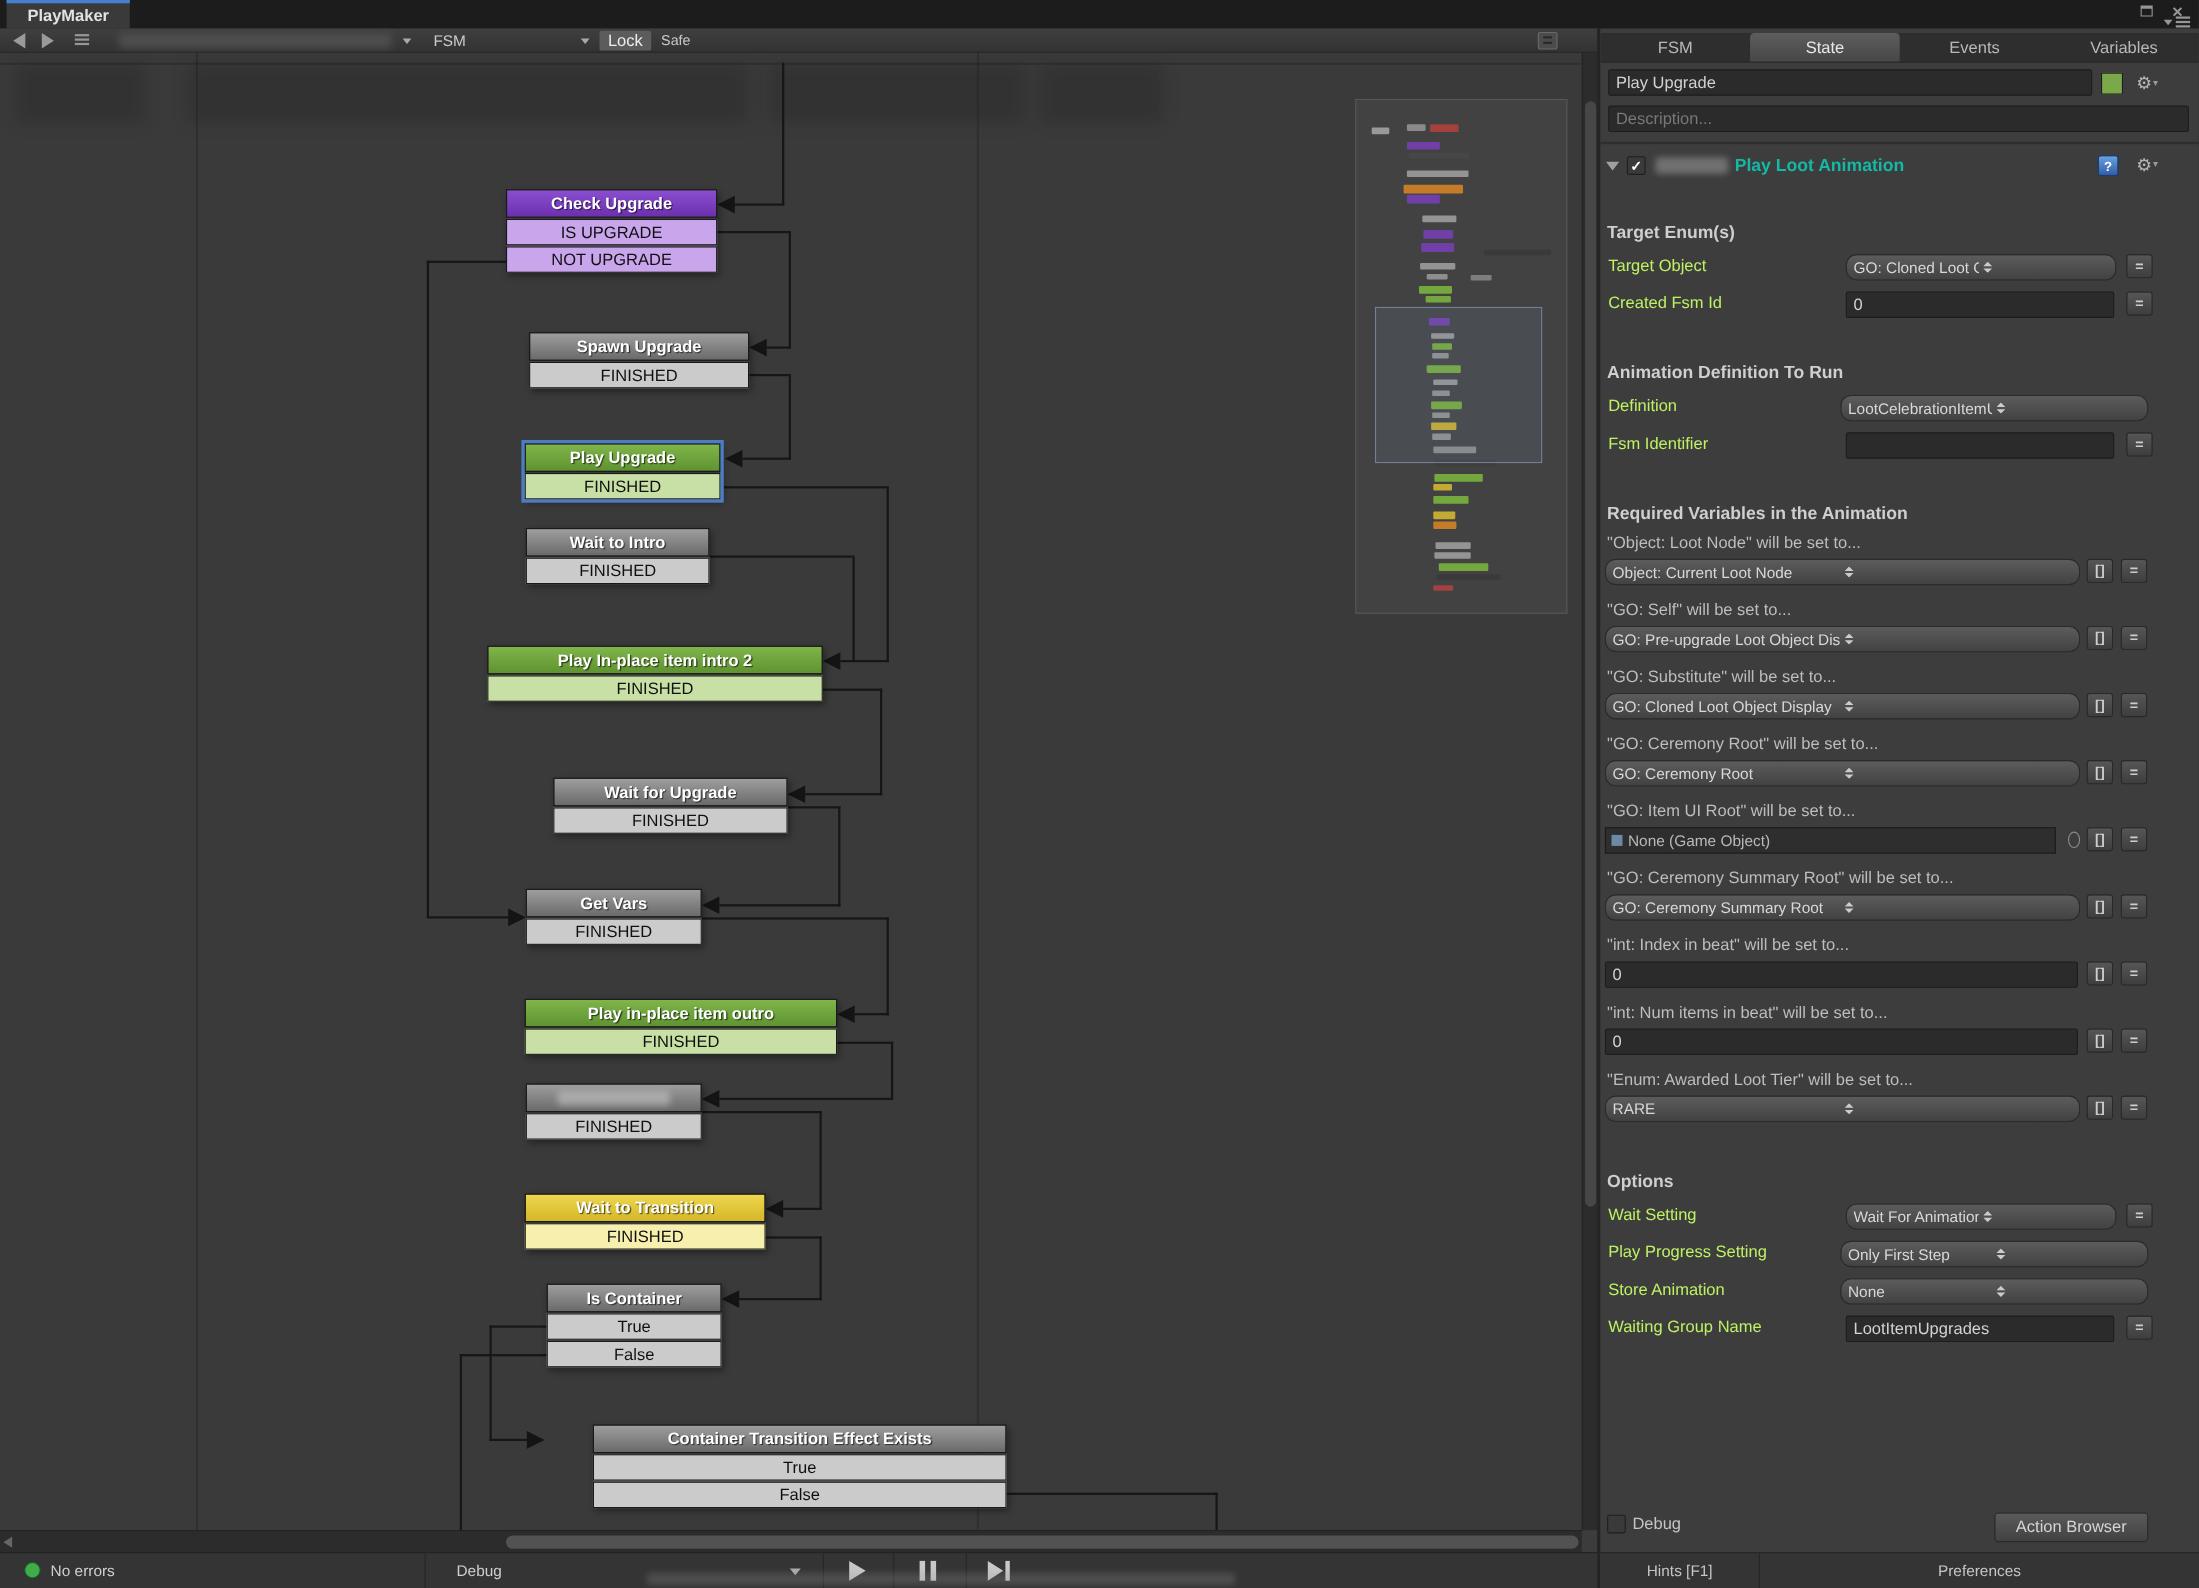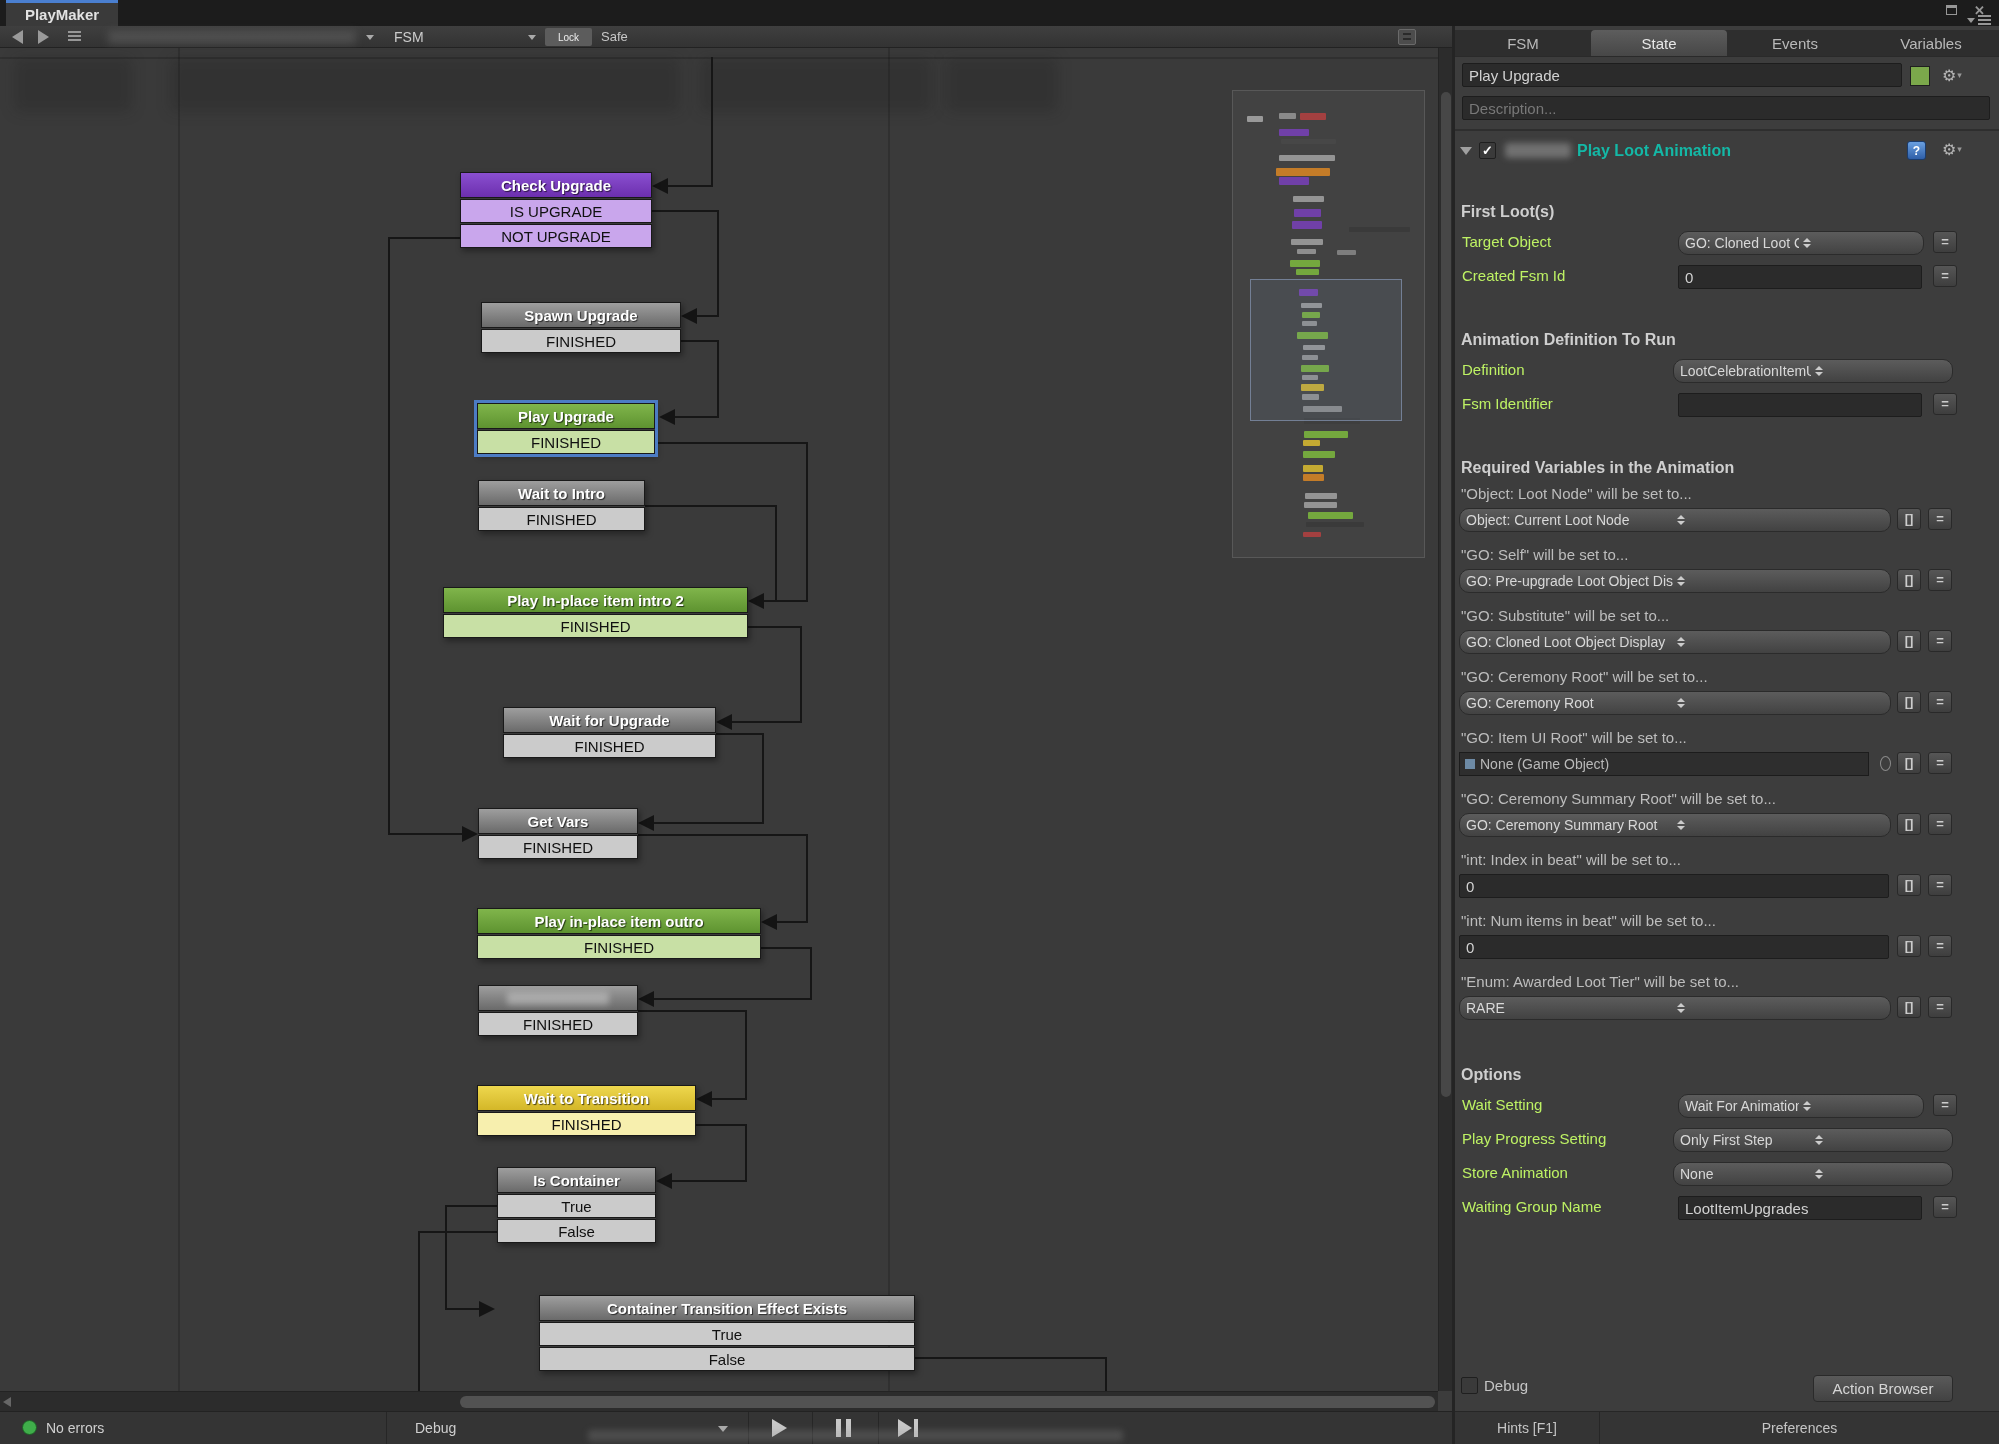--- a/index.html
+++ b/index.html
@@ -17,21 +17,21 @@
   .bars{display:flex;flex-direction:column;gap:2px;}
   .bars i{display:block;width:13px;height:2px;background:#979797;}
 
   
   #toolbar{position:absolute;left:0;top:26px;width:1452px;height:22px;background:linear-gradient(#3f3f3f,#333);border-bottom:1px solid #222;}
   .tb-arrow-l{position:absolute;top:4px;width:0;height:0;border-top:7px solid transparent;border-bottom:7px solid transparent;border-right:11px solid #9a9a9a;}
   .tb-arrow-r{position:absolute;top:4px;width:0;height:0;border-top:7px solid transparent;border-bottom:7px solid transparent;border-left:11px solid #9a9a9a;}
   #tb-blur{position:absolute;left:108px;top:5px;width:248px;height:13px;background:rgba(170,170,170,.20);border-radius:2px;filter:blur(4px);}
   .ddtri{position:absolute;top:9px;width:0;height:0;border-left:4px solid transparent;border-right:4px solid transparent;border-top:5px solid #aaa;}
   .tb-label{position:absolute;top:3px;font-size:14px;color:#ccc;}
-  #lock-btn{position:absolute;left:545px;top:2px;width:47px;height:18px;background:#5c5c5c;border-radius:2px;color:#ededed;font-size:10px;display:flex;align-items:center;justify-content:center;}
+  #lock-btn{position:absolute;left:545px;top:2px;width:47px;height:18px;background:#5c5c5c;border-radius:2px;color:#ededed;font-size:15px;display:flex;align-items:center;justify-content:center;}
   #safe-btn{position:absolute;left:601px;top:3px;font-size:13px;color:#c8c8c8;}
   #gv-icon{position:absolute;left:1398px;top:3px;width:18px;height:16px;background:#4c4c4c;border:1px solid #6a6a6a;border-radius:2px;}
   #gv-icon i{display:block;width:8px;height:2px;background:#2a2a2a;margin:3px auto 0;}
 
   
   #canvas{position:absolute;left:0;top:48px;width:1438px;height:1343px;background:#3a3a3a;overflow:hidden;}
   .gridv{position:absolute;top:0;width:2px;height:100%;background:rgba(0,0,0,.16);}
   .gridh{position:absolute;left:0;height:2px;width:100%;background:rgba(0,0,0,.16);}
   #watermark{position:absolute;left:10px;top:10px;width:1050px;height:54px;}
   #watermark i{position:absolute;top:0;height:54px;background:rgba(22,22,22,.20);border-radius:6px;filter:blur(7px);}
@@ -375,21 +375,21 @@
     </div>
     <div class="hdivider"></div>
     <div id="action-header">
       <div id="fold-tri"></div>
       <div id="action-cbx" class="cbx">✓</div>
       <div id="action-blur"></div>
       <div id="action-title">Play Loot Animation</div>
       <div id="help-ic">?</div>
       <div class="gear" style="left:487px;top:3px">⚙</div>
     </div>
-    <div class="sect">First Loot(s)</div>
+    <div class="sect">Target Enum(s)</div>
     <div id="target-rows">
         <div class="frow">
           <div class="plabel">Target Object</div>
           <div class="popup" style="left: 223px; top: 2px; width: 246px;">
             <span>GO: Cloned Loot Object Displa</span>
             <span class="updn">
               <i class="u"></i>
               <i class="d"></i>
             </span>
           </div>

